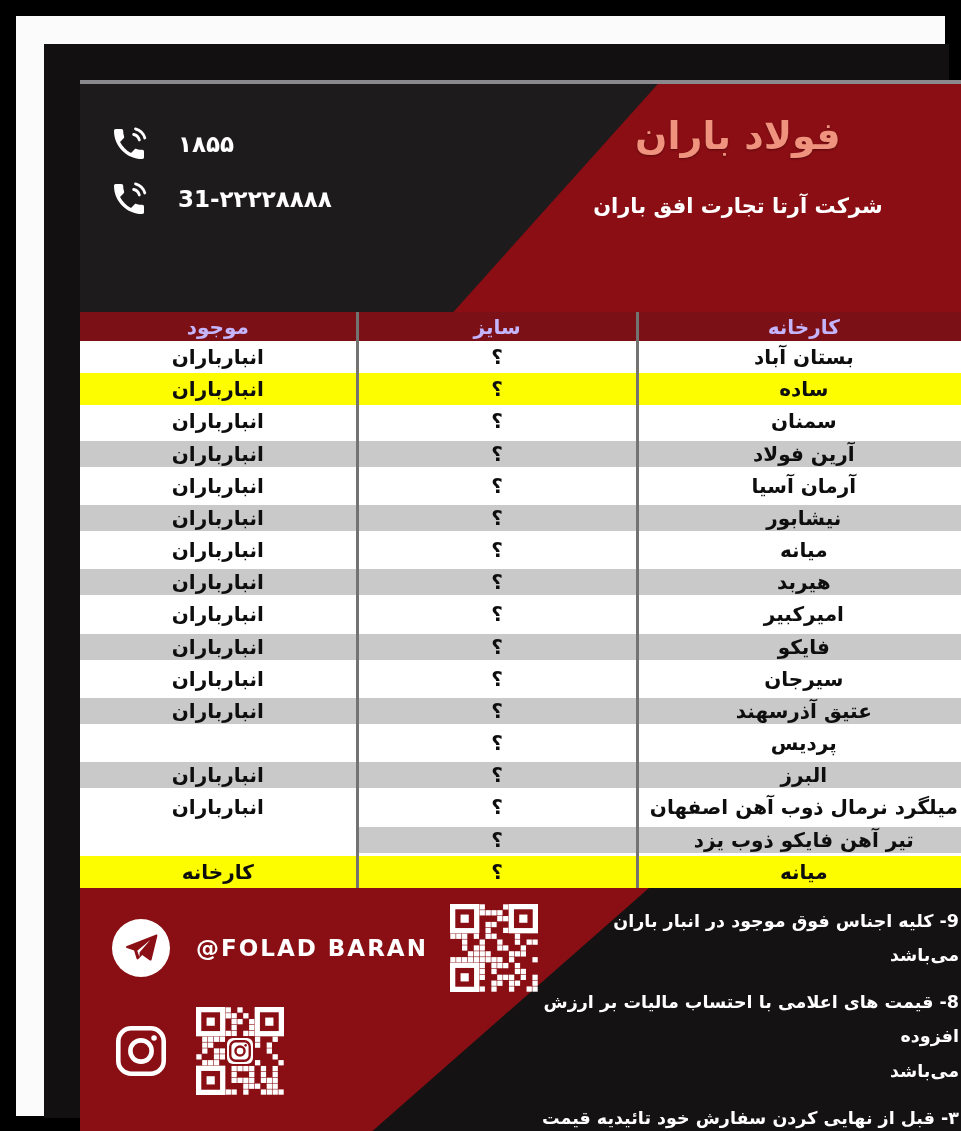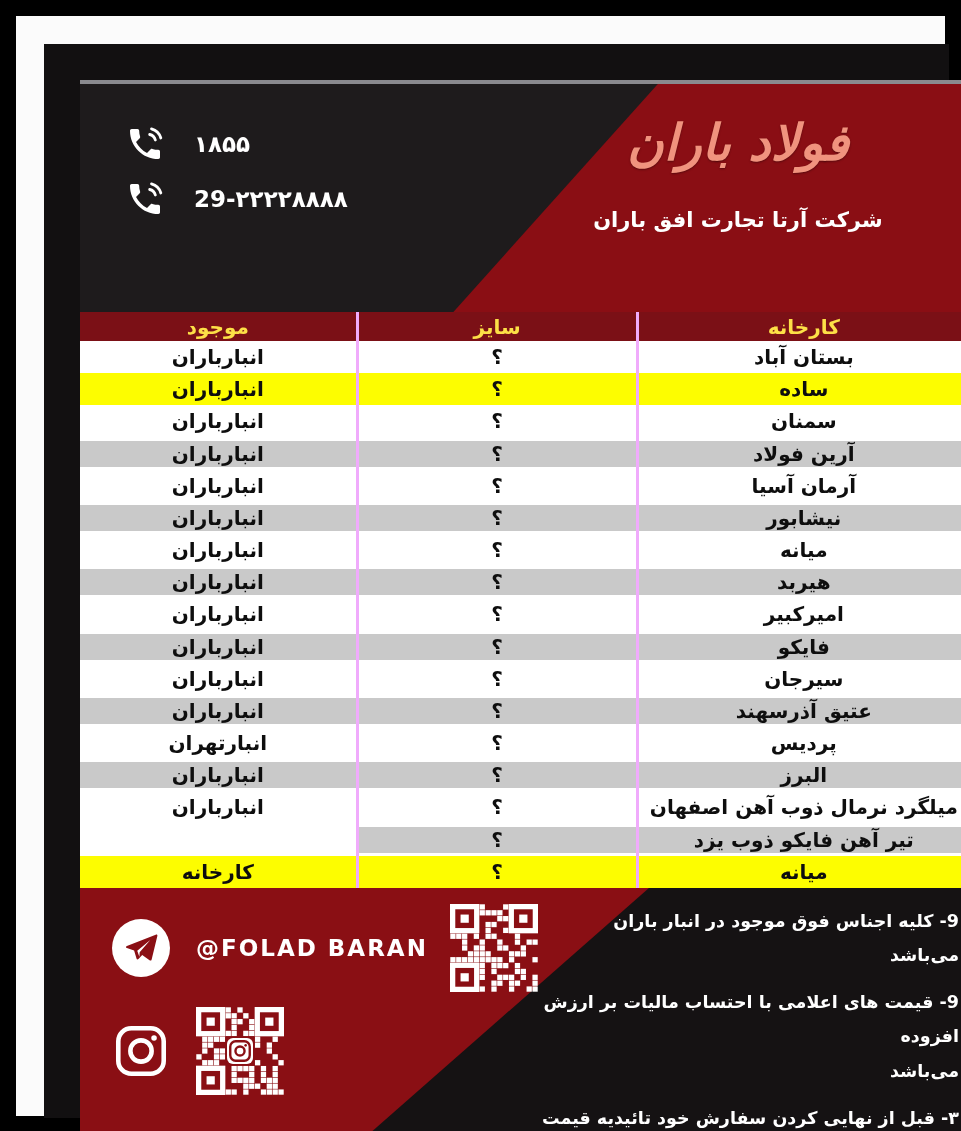--- a/index.html
+++ b/index.html
@@ -14,40 +14,40 @@
   .frame{position:absolute;left:16px;top:16px;width:929px;height:1100px;background:#fbfbfb;}
   .inner-border{position:absolute;left:28px;top:28px;width:905px;height:1074px;background:#121011;}
   .content{position:absolute;left:36px;top:36px;width:889px;height:1058px;background:var(--panel);display:flex;flex-direction:column;direction:rtl;}
   .top-line{height:4px;background:var(--topline);flex:0 0 auto;}
 
   
   .header{position:relative;height:228px;background:var(--red);overflow:hidden;flex:0 0 auto;}
   .header-black{position:absolute;inset:0;background:var(--panel);
     clip-path:polygon(0 0, 65% 0, 42% 100%, 0 100%);} 
   .header-inner{position:absolute;inset:0;direction:ltr;}
-  .phones{position:absolute;left:44px;top:38px;display:flex;flex-direction:column;gap:11px;z-index:2;direction:ltr;}
+  .phones{position:absolute;left:28px;top:38px;display:flex;flex-direction:column;gap:11px;z-index:2;direction:ltr;}
   .phone-row{display:flex;align-items:center;gap:28px;height:44px;}
   .phone-icon{width:42px;height:42px;display:flex;align-items:center;justify-content:center;}
   .phone-number{color:#fff;font-size:23px;font-weight:bold;letter-spacing:2px;white-space:nowrap;}
   .brand{position:absolute;right:0;top:0;width:52%;height:100%;z-index:2;display:flex;flex-direction:column;align-items:center;padding-top:30px;direction:rtl;}
-  .brand-title{font-size:50px;font-weight:bold;color:var(--salmon);text-shadow:0 1px 2px rgba(0,0,0,.35);font-style:italic;}
+  .brand-title{font-size:38px;font-weight:bold;color:var(--salmon);text-shadow:0 1px 2px rgba(0,0,0,.35);}
   .brand-company{font-size:21px;font-weight:bold;color:#fff;margin-top:36px;}
   .brand-date{font-size:29px;font-weight:bold;color:#fff;margin-top:26px;letter-spacing:1px;direction:ltr;}
 
   
   .price-table{height:576px;display:flex;flex-direction:column;flex:0 0 auto;background:#fff;}
   .thead{height:29px;background:var(--maroon);display:flex;flex:0 0 auto;}
   .tbody{flex:1;display:flex;flex-direction:column;}
   .trow{flex:1;display:flex;background:#fff;}
   .cell{display:flex;align-items:center;justify-content:center;font-weight:bold;color:#0e0e0e;font-size:20px;line-height:1;}
   .col-f{width:37.5%;}
   .col-s{width:31.5%;}
   .col-a{width:31%;}
-  .col-f,.col-s{border-left:3px solid #f0abfc;}
-  .thead .cell{color:#fde047;font-size:20px;}
+  .col-f,.col-s{border-left:3px solid #737373;}
+  .thead .cell{color:#c4b5fd;font-size:20px;}
   .trow.gray .cell{background:var(--gray-row);background-clip:content-box;padding:3px 0;}
   .trow.yellow .cell{background:var(--yellow);}
 
   
   .footer{position:relative;height:250px;background:#151213;overflow:hidden;flex:0 0 auto;}
   .footer-red{position:absolute;inset:0;background:var(--footer-red);
     clip-path:polygon(0 0, 64% 0, 32% 100%, 0 100%);}
   .footer-inner{position:absolute;inset:0;direction:ltr;}
   .social{position:absolute;left:32px;top:12px;display:flex;flex-direction:column;gap:7px;z-index:2;}
   .social-row{display:flex;align-items:center;gap:26px;height:96px;}
@@ -89,21 +89,21 @@
 
 
   <div class="phone-row">
     <span class="phone-icon">
       <svg viewBox="0 0 24 24" width="40" height="40" aria-hidden="true">
         <path fill="#fff" d="M6.62 10.79c1.44 2.83 3.76 5.14 6.59 6.59l2.2-2.2c.27-.27.67-.36 1.02-.24 1.12.37 2.33.57 3.57.57.55 0 1 .45 1 1V20c0 .55-.45 1-1 1-9.39 0-17-7.61-17-17 0-.55.45-1 1-1h3.5c.55 0 1 .45 1 1 0 1.25.2 2.45.57 3.57.11.35.03.74-.25 1.02l-2.2 2.2z"></path>
         <path d="M14.8 6.3a4.6 4.6 0 0 1 3.4 3.3" stroke="#fff" stroke-width="1.7" fill="none" stroke-linecap="round"></path>
         <path d="M15.9 2.9a8 8 0 0 1 5.6 5.5" stroke="#fff" stroke-width="1.7" fill="none" stroke-linecap="round"></path>
       </svg>
     </span>
-    <span class="phone-number" dir="ltr">29-۲۲۲۲۸۸۸۸</span>
+    <span class="phone-number" dir="ltr">31-۲۲۲۲۸۸۸۸</span>
   </div>
 </div>
             <div class="brand">
               <div class="brand-title">فولاد باران</div>
               <div class="brand-company">شرکت آرتا تجارت افق باران</div>
             </div>
           </div>
         </div>
 
         <div class="price-table">
@@ -181,21 +181,20 @@
 
   <div class="trow gray">
     <div class="cell col-f">عتیق آذرسهند</div>
     <div class="cell col-s">؟</div>
     <div class="cell col-a">انبارباران</div>
   </div>
 
   <div class="trow">
     <div class="cell col-f">پردیس</div>
     <div class="cell col-s">؟</div>
-    <div class="cell col-a">انبارتهران</div>
   </div>
 
   <div class="trow gray">
     <div class="cell col-f">البرز</div>
     <div class="cell col-s">؟</div>
     <div class="cell col-a">انبارباران</div>
   </div>
 
   <div class="trow">
     <div class="cell col-f">میلگرد نرمال ذوب آهن اصفهان</div>
@@ -409,21 +408,21 @@
               </div>
 
             </div>
 
             <div class="notes" id="notes">
                 <div class="note">
                   <div class="note-line">9- کلیه اجناس فوق موجود در انبار باران</div>
                   <div class="note-line">می‌باشد</div>
                 </div>
                 <div class="note">
-                  <div class="note-line">9- قیمت های اعلامی با احتساب مالیات بر ارزش افزوده</div>
+                  <div class="note-line">8- قیمت های اعلامی با احتساب مالیات بر ارزش افزوده</div>
                   <div class="note-line">می‌باشد</div>
                 </div>
                 <div class="note">
                   <div class="note-line">۳- قبل از نهایی کردن سفارش خود تائیدیه قیمت و موجودی</div>
                 </div>
               </div>
 
           </div>
         </div>
 

